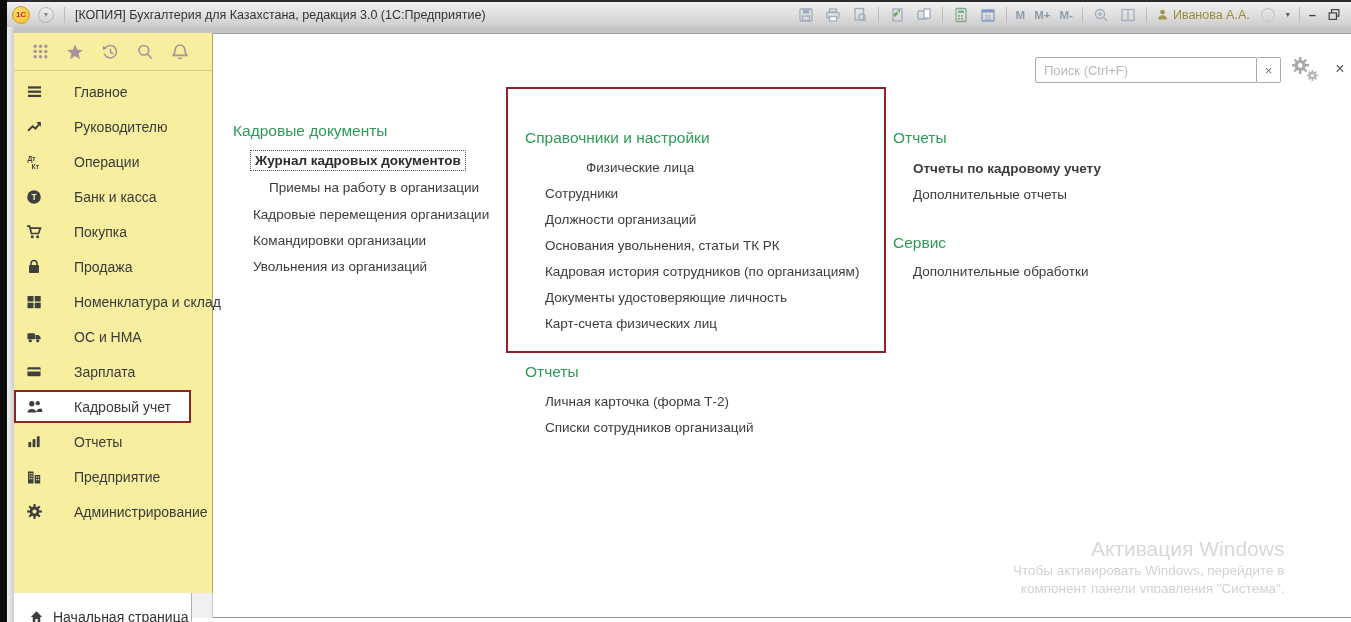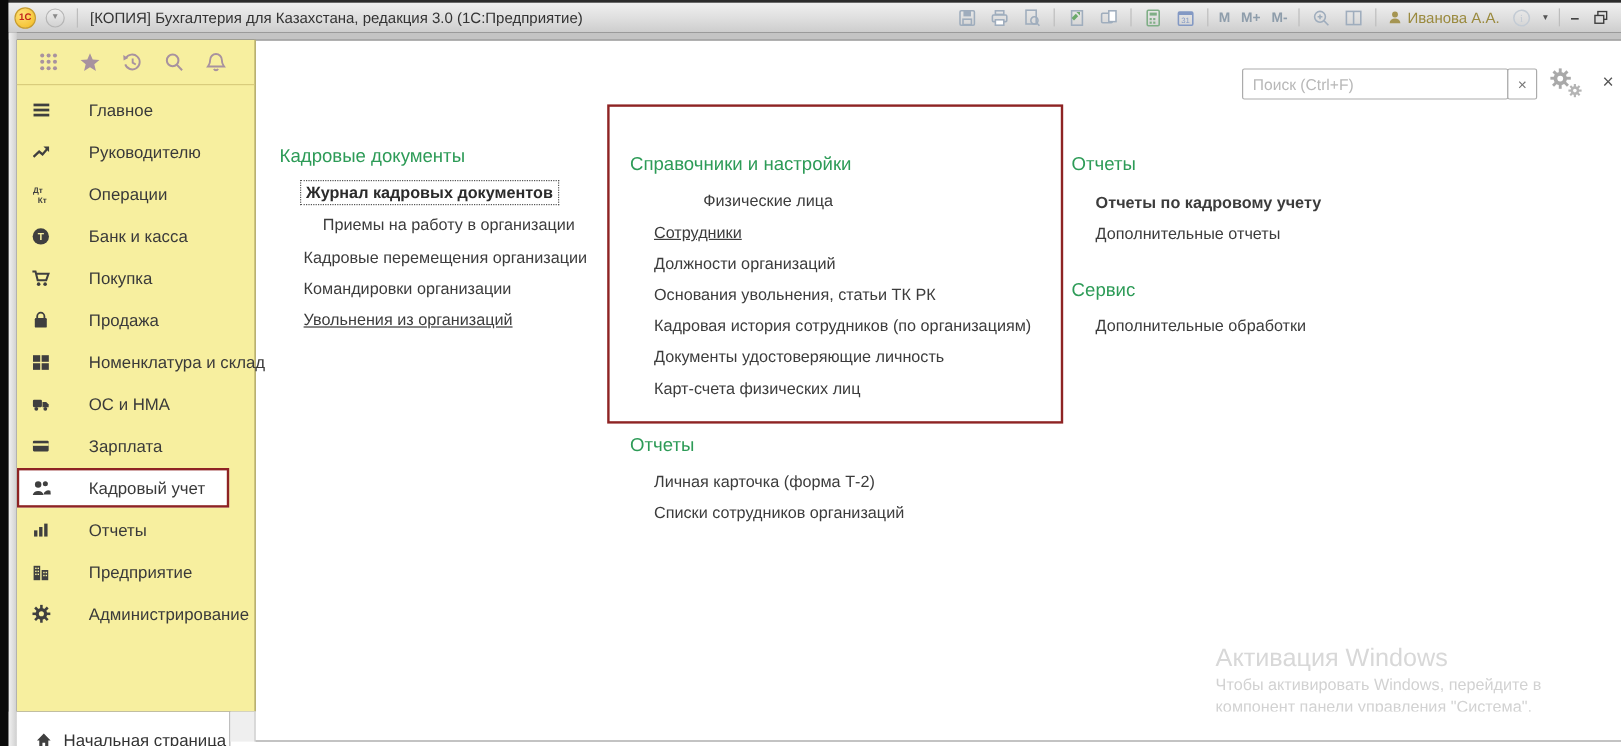--- a/index.html
+++ b/index.html
@@ -70,21 +70,21 @@
   .close-x { position:absolute; left:1118px; top:25px; width:18px; height:20px;
     color:#555; font-size:16px; display:flex; align-items:center; justify-content:center; }
 
   .hl-box { position:absolute; left:293px; top:53px; width:380px; height:266px;
     border:2px solid #8e2323; z-index:3; }
 
   .sec-title { position:absolute; font-size:15.5px; color:#2d9b57; white-space:nowrap; }
   .sec-item { position:absolute; font-size:13.5px; color:#3c3c3c; white-space:nowrap; cursor:pointer; }
   .sec-item.focused { font-weight:bold; color:#2b2b2b; border:1px dotted #555; padding:2px 4px; }
 
-  .watermark { position:absolute; left:800px; top:502px; color:#d8d8d8; }
+  .watermark { position:absolute; left:800px; top:502px; color:#d8d8d8;text-align:right; }
   .watermark .wm-title { font-size:21px; line-height:26px; font-weight:normal; }
   .watermark .wm-line { font-size:13.5px; line-height:18px; color:#d2d2d2; }
 
   svg { display:block; }
 </style>
 </head>
 <body>
 
 <div class="titlebar">
   <div class="logo-circle">1С</div>
@@ -446,25 +446,25 @@
   </span>
   <span class="close-x">×</span>
 
   <div class="hl-box"></div>
 
   <div class="sec-title" style="left:20px;top:88px;">Кадровые документы</div>
   <div class="sec-item focused" style="left:37px;top:116px;">Журнал кадровых документов</div>
   <div class="sec-item" style="left:56px;top:146px;">Приемы на работу в организации</div>
   <div class="sec-item" style="left:40px;top:173px;">Кадровые перемещения организации</div>
   <div class="sec-item" style="left:40px;top:199px;">Командировки организации</div>
-  <div class="sec-item" style="left:40px;top:225px;text-decoration:underline;">Увольнения из организаций</div>
+  <div class="sec-item" style="left:40px;top:225px;">Увольнения из организаций</div>
 
   <div class="sec-title" style="left:312px;top:95px;">Справочники и настройки</div>
   <div class="sec-item" style="left:332px;top:126px;margin-left:41px;">Физические лица</div>
-  <div class="sec-item" style="left:332px;top:152px;text-decoration:underline;">Сотрудники</div>
+  <div class="sec-item" style="left:332px;top:152px;">Сотрудники</div>
   <div class="sec-item" style="left:332px;top:178px;">Должности организаций</div>
   <div class="sec-item" style="left:332px;top:204px;">Основания увольнения, статьи ТК РК</div>
   <div class="sec-item" style="left:332px;top:230px;">Кадровая история сотрудников (по организациям)</div>
   <div class="sec-item" style="left:332px;top:256px;">Документы удостоверяющие личность</div>
   <div class="sec-item" style="left:332px;top:282px;">Карт-счета физических лиц</div>
 
   <div class="sec-title" style="left:312px;top:329px;">Отчеты</div>
   <div class="sec-item" style="left:332px;top:360px;">Личная карточка (форма Т-2)</div>
   <div class="sec-item" style="left:332px;top:386px;">Списки сотрудников организаций</div>
 

